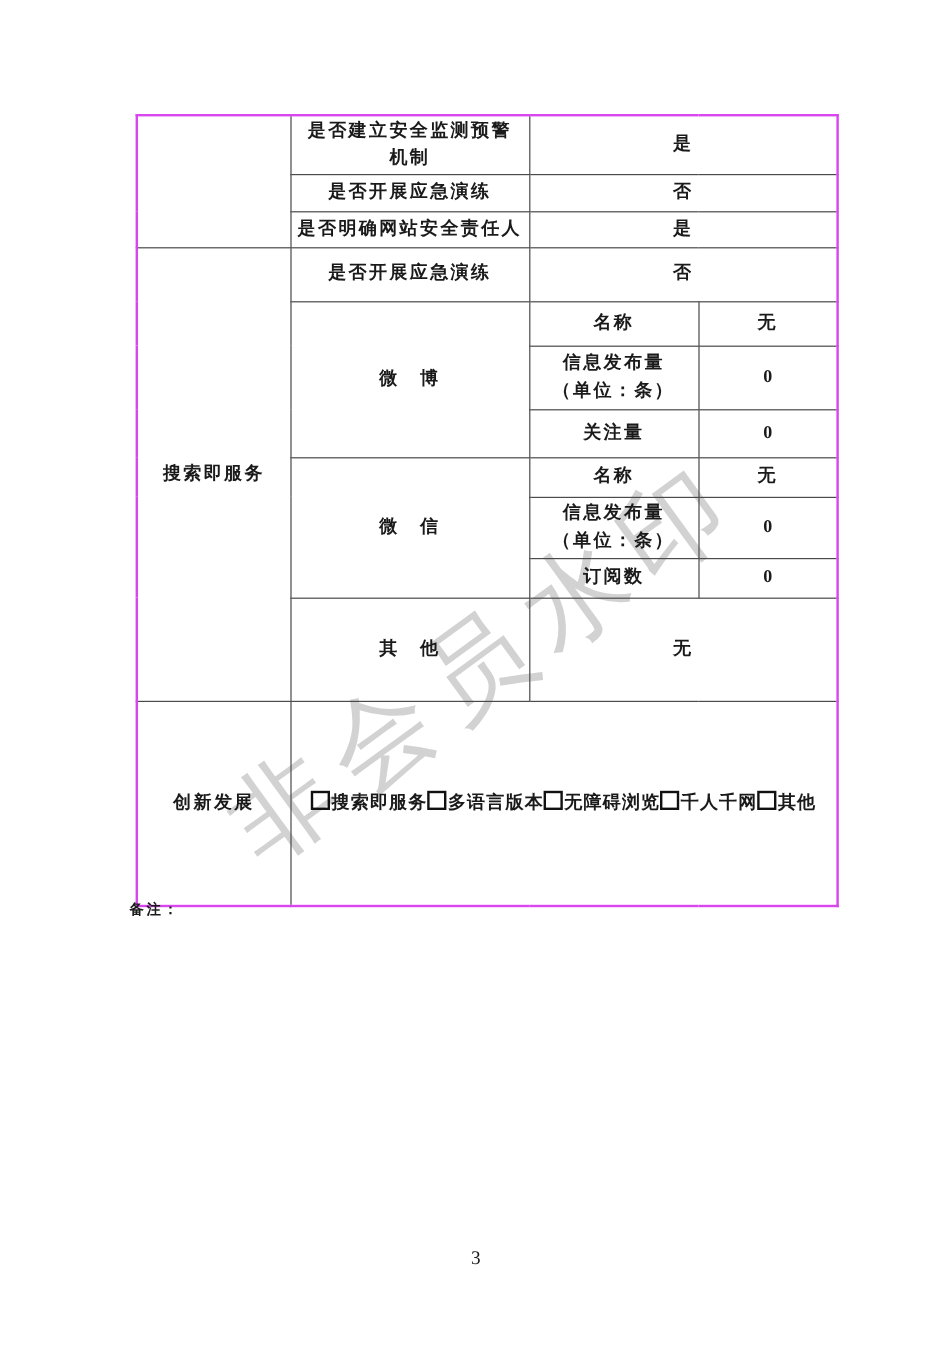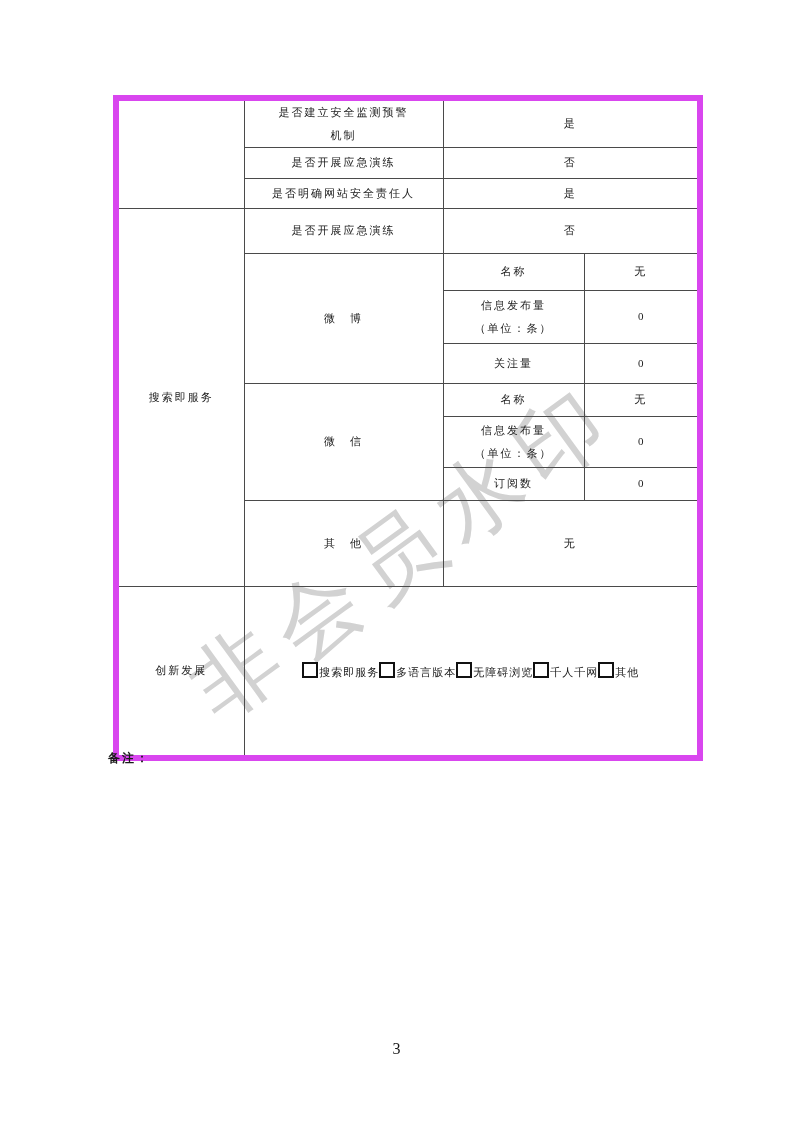--- a/index.html
+++ b/index.html
@@ -9,22 +9,23 @@
   }
   .watermark{
     position:absolute;left:404px;top:552px;
     transform:translate(-50%,-50%) rotate(-36deg);
     font-size:86px;letter-spacing:14px;color:#d2d2d2;
     white-space:nowrap;z-index:1;user-select:none;
   }
   table.form-table{
     position:absolute;left:113px;top:95px;width:584px;z-index:2;
     border-collapse:collapse;table-layout:fixed;
-    font-size:11px;letter-spacing:2px;line-height:1.4;
-    border:6px solid #d946ef;
+    font-size:15px;letter-spacing:2px;line-height:1.4;
+    border:2px solid #d946ef;
+    font-weight:bold;
   }
   table.form-table td{
     border:1px solid #4a4a4a;text-align:center;vertical-align:middle;
     padding:0 2px;background:transparent;
   }
   .two-line{line-height:23px;display:block;}
   .num{letter-spacing:0;}
   .options-line{white-space:nowrap;letter-spacing:1px;}
   .cbx{
     display:inline-block;width:12px;height:12px;border:2px solid #111;

